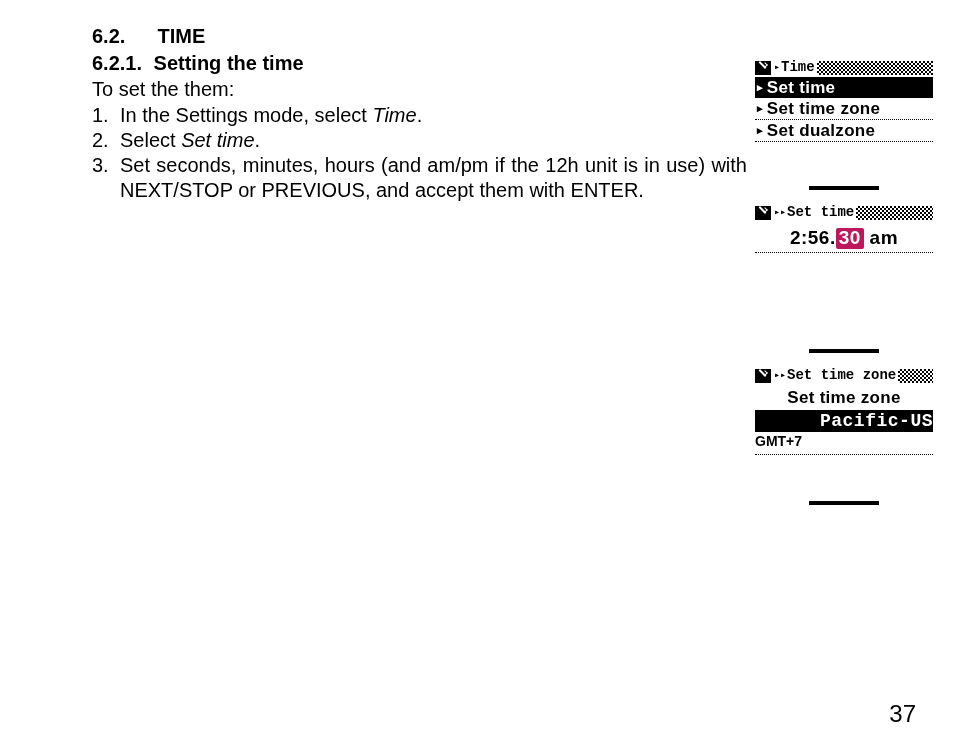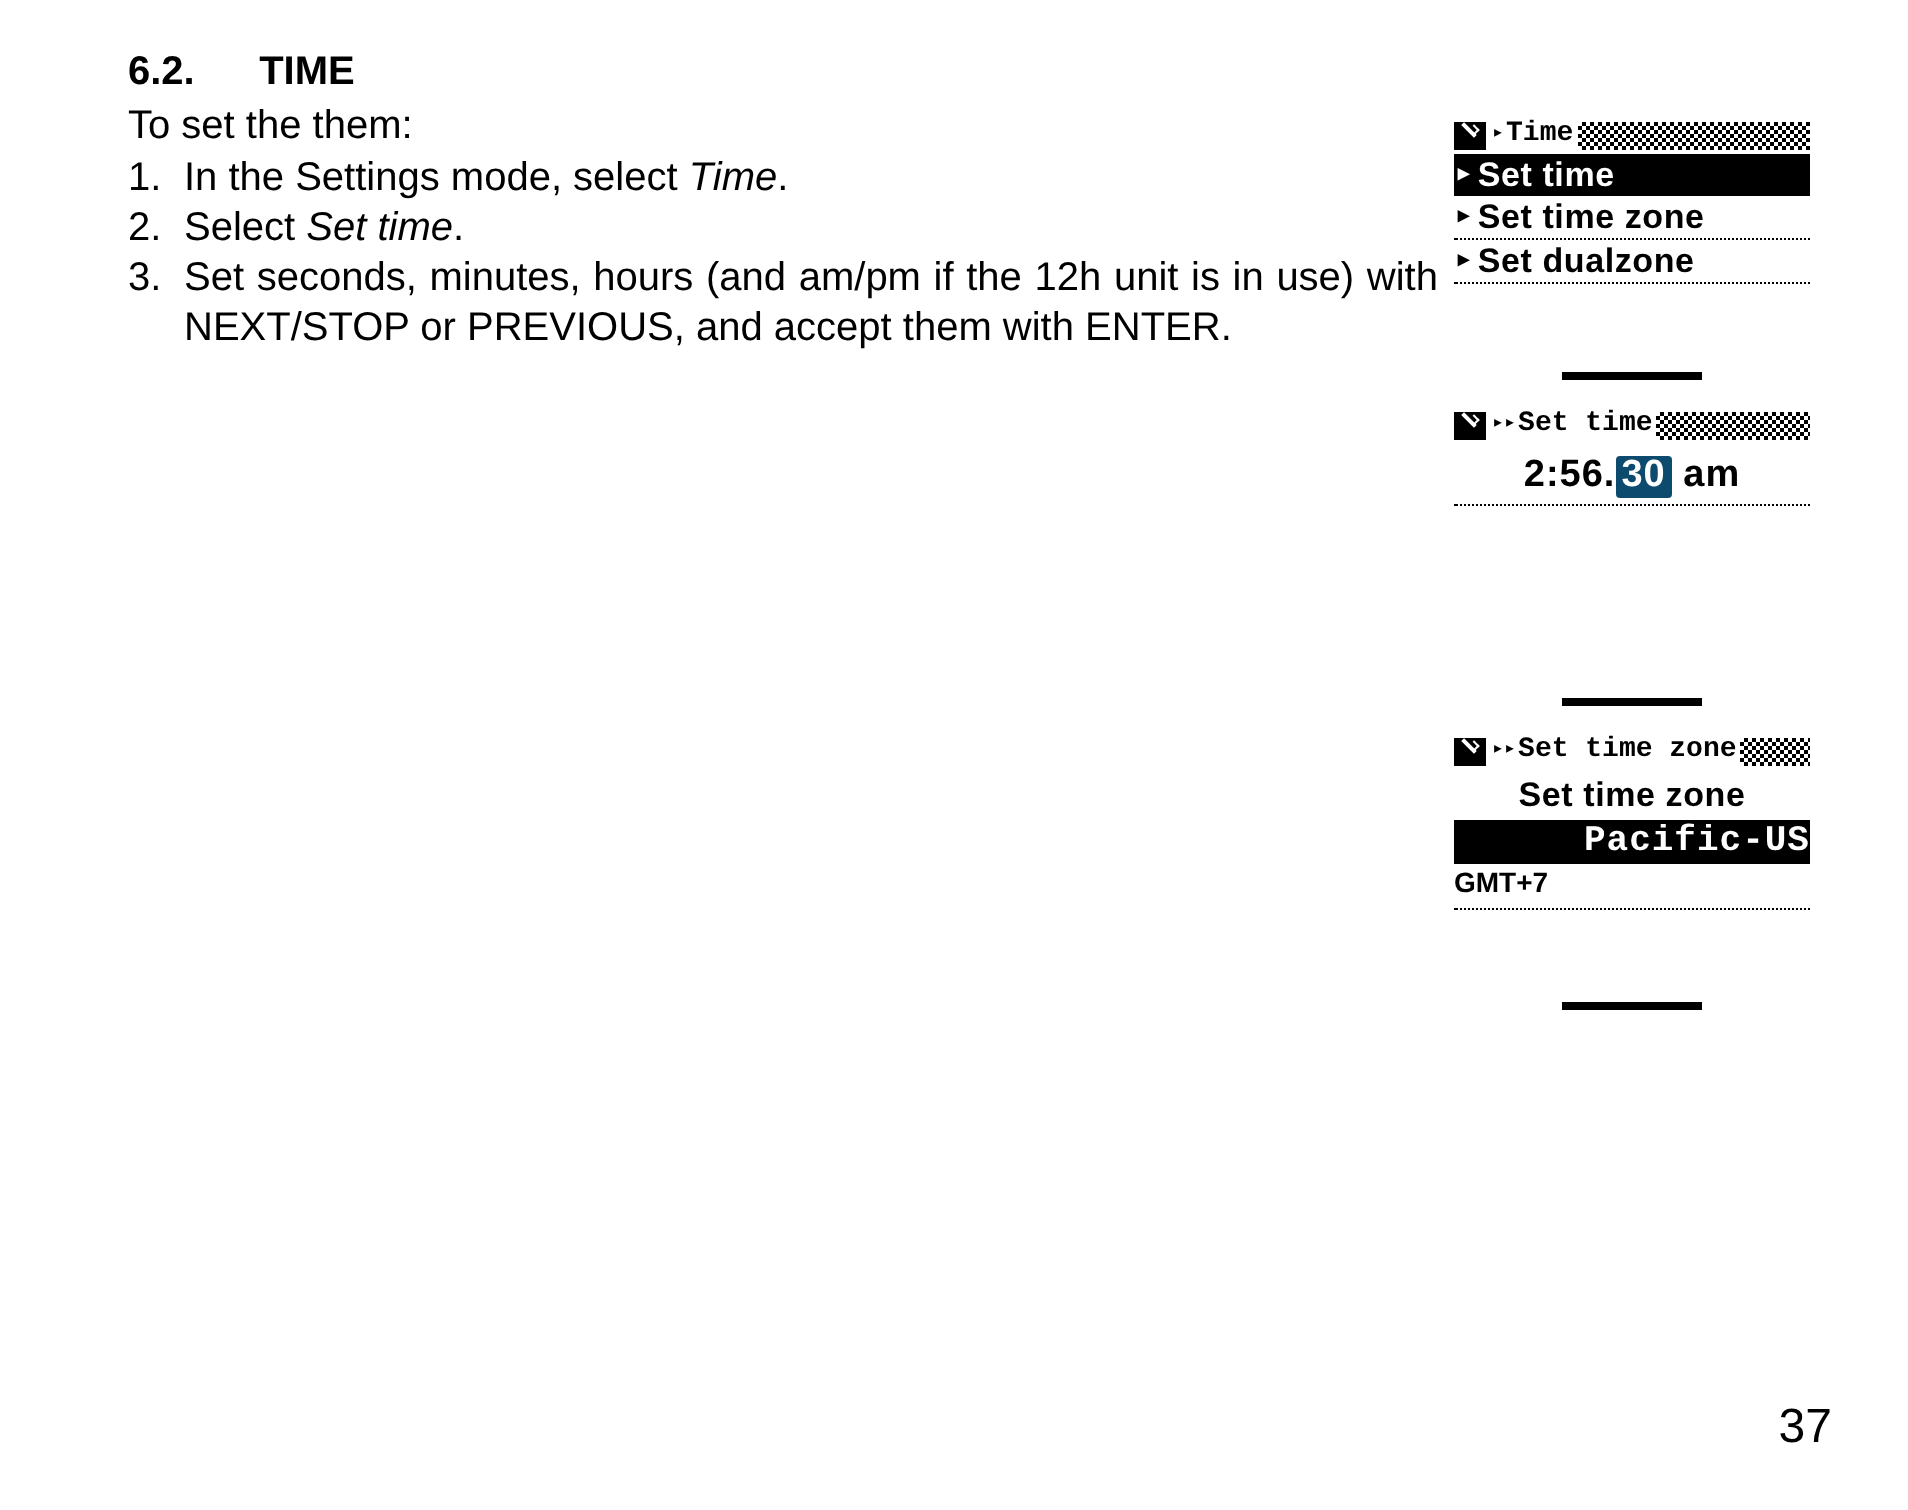--- a/index.html
+++ b/index.html
@@ -11,21 +11,21 @@
     font-family: Arial, Helvetica, sans-serif;
     color: #000;
     font-size: 20px;
     line-height: 1.25;
   }
   .page {
     position: relative;
     width: 954px;
     height: 755px;
     box-sizing: border-box;
-    padding: 24px 38px 30px 64px;
+    padding: 24px 38px 30px 92px;
   }
   .h2-row { font-weight: bold; margin-bottom: 2px; }
   .h2-num { display: inline-block; width: 60px; }
   .h2-title { display: inline; }
   .intro { margin-bottom: 14px; text-align: justify; }
   .columns { display: flex; }
   .text-col { flex: 0 0 655px; padding-right: 8px; }
   .fig-col  { flex: 0 0 auto; width: 180px; margin-left: 0; margin-top: 8px; padding-right: 4px; }
 
   .h3-row { font-weight: bold; margin-bottom: 1px; }
@@ -104,21 +104,21 @@
   .time-line {
     font-family: "Arial Black", Arial, sans-serif;
     font-weight: 900;
     font-size: 19px;
     text-align: center;
     padding: 4px 0 2px;
     letter-spacing: 0.5px;
   }
   .chip {
     display: inline-block;
-    background: #0c4a6e;
+    background: #be185d;
     color: #fff;
     padding: 0 3px;
     line-height: 1.1;
     border-radius: 2px;
   }
   .dotline {
     height: 0;
     border-bottom: 1px dotted #000;
     margin: 0;
   }
@@ -164,20 +164,24 @@
 
 <div class="page">
 
   <div class="h2-row">
     <span class="h2-num">6.2.</span>
     <span class="h2-title">TIME</span>
   </div>
 
   <div class="columns">
     <div class="text-col">
+      <div class="h3-row">
+        <span class="h3-num">6.2.1.</span>
+        <span>Setting the time</span>
+      </div>
       <div class="lead">To set the them:</div>
 
       <div class="ol">
         <div class="li">
           <div class="num">1.</div>
           <div class="body">
             <span>In the Settings mode, select </span><i>Time</i><span>.</span>
           </div>
         </div>
         <div class="li">

